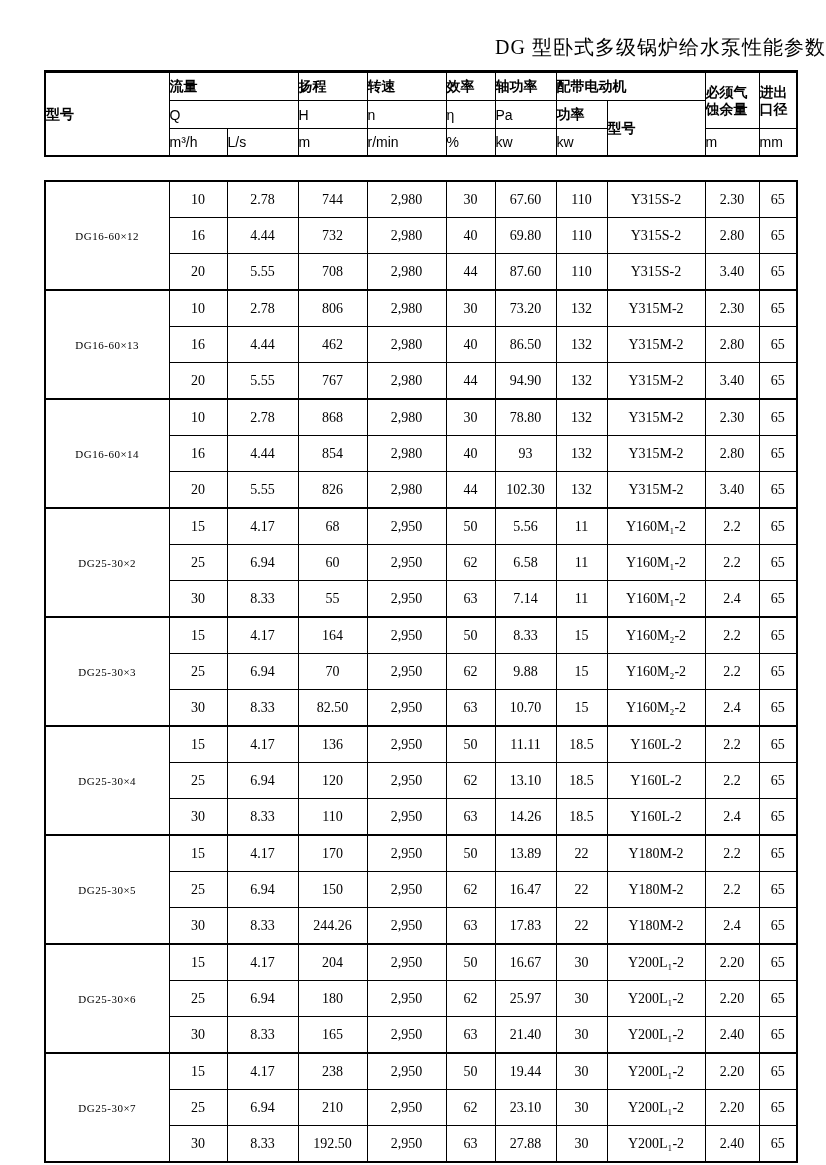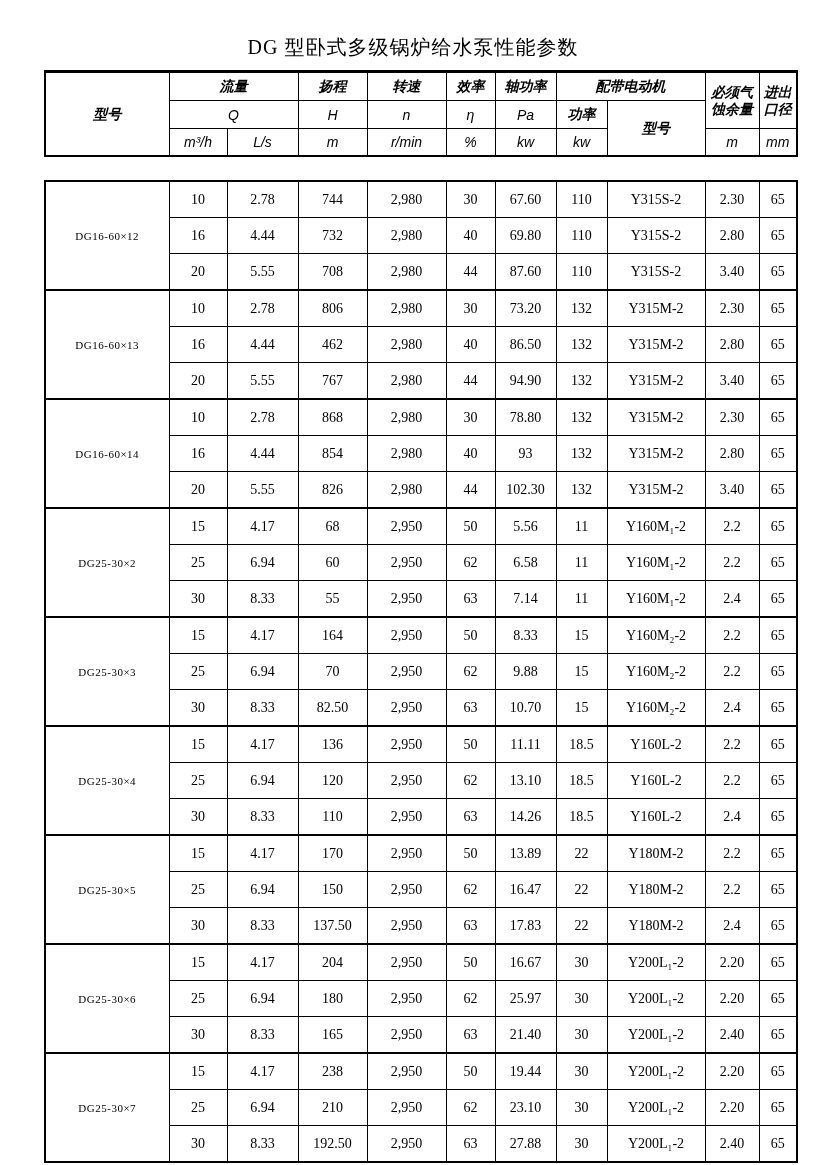--- a/index.html
+++ b/index.html
@@ -1,31 +1,31 @@
 <!DOCTYPE html>
 <html><head>
 <meta charset="utf-8">
 <style>
   html,body{margin:0;padding:0;}
   body{
     width:826px;height:1165px;position:relative;background:#ffffff;
     font-family:"Liberation Serif",serif;color:#000;
   }
   .page-title{
-    position:absolute;top:34px;left:0;width:826px;text-align:center;
+    position:absolute;top:34px;left:0;width:826px;text-align:right;
     font-size:20px;letter-spacing:1px;font-family:"Liberation Serif",serif;
   }
   table{border-collapse:collapse;table-layout:fixed;}
   .header-table{
     position:absolute;left:44px;top:70px;width:752px;
     border:2px solid #000;border-top:3px solid #000;
   }
   .header-table td{
-    border:1px solid #000;text-align:center;vertical-align:middle;
-    padding:0;overflow:hidden;font-style:italic;
+    border:1px solid #000;vertical-align:middle;
+    padding:0;overflow:hidden;
   }
   .hrow1 td{height:27px;}
   .hrow2 td{height:27px;}
   .hrow3 td{height:26px;}
   .cjk{
     font-family:"Liberation Sans",sans-serif;font-weight:bold;font-size:14px;
     line-height:1.15;
   }
   .sym{
     font-family:"Liberation Sans",sans-serif;font-weight:normal;font-size:14px;
@@ -360,21 +360,21 @@
         <td>62</td>
         <td>16.47</td>
         <td>22</td>
         <td>Y180M-2</td>
         <td>2.2</td>
         <td>65</td>
       </tr>
       <tr>
         <td>30</td>
         <td>8.33</td>
-        <td>137.50</td>
+        <td>244.26</td>
         <td>2,950</td>
         <td>63</td>
         <td>17.83</td>
         <td>22</td>
         <td>Y180M-2</td>
         <td>2.4</td>
         <td>65</td>
       </tr>
       <tr class="group-start">
         <td rowspan="3" class="model-cell">DG25-30×6</td>

